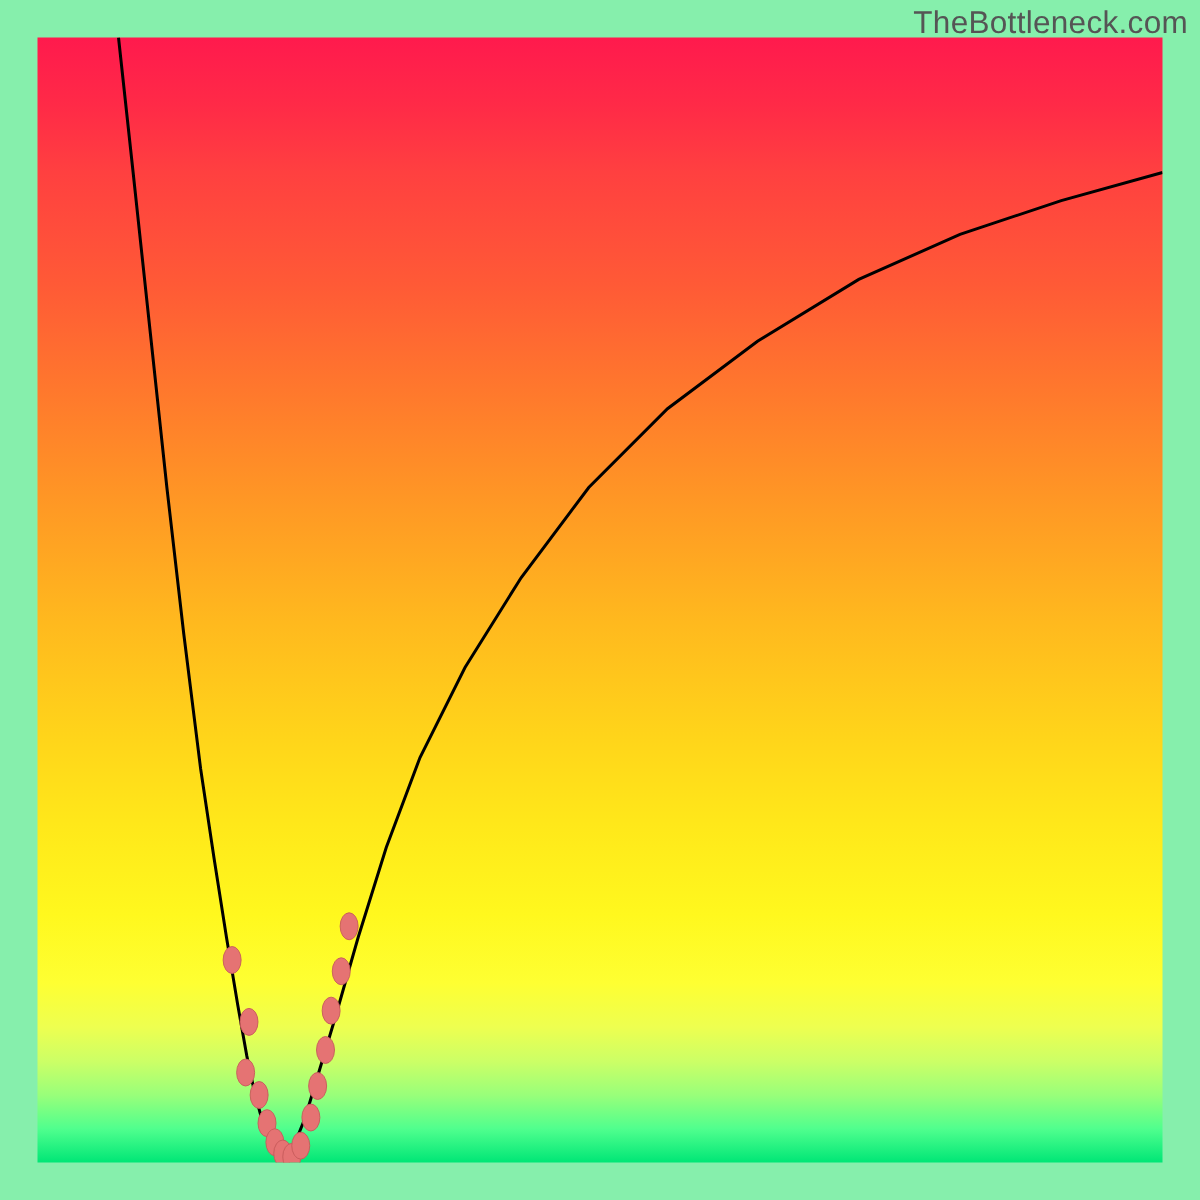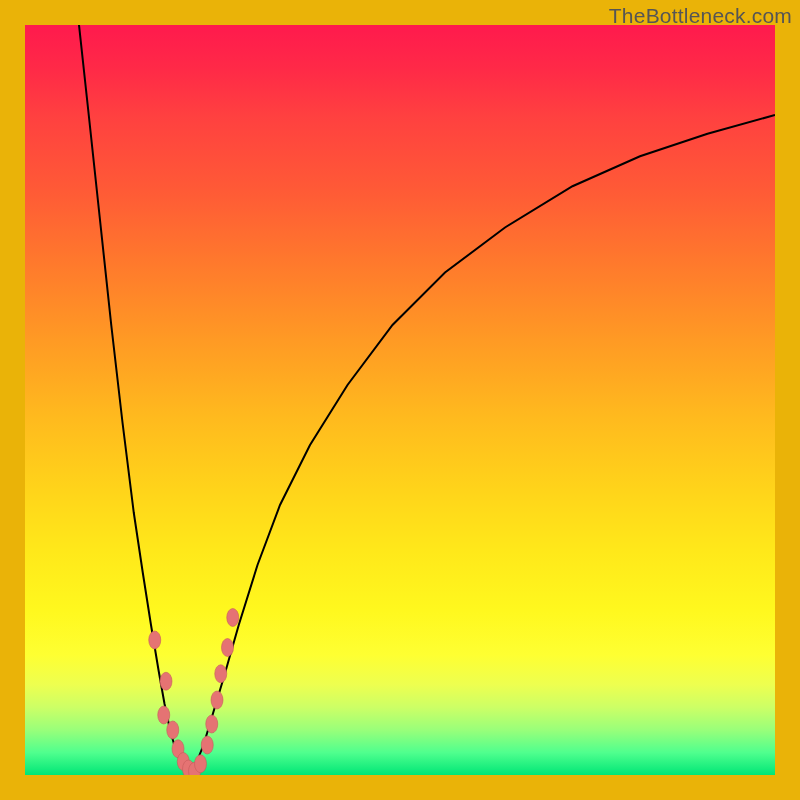--- a/index.html
+++ b/index.html
@@ -8,21 +8,21 @@
     width: 800px;
     height: 800px;
     overflow: hidden;
     background: #000;
     font-family: Arial, Helvetica, sans-serif;
   }
   .frame {
     position: relative;
     width: 800px;
     height: 800px;
-    background: #eab308;
+    background: #86efac;
   }
   .plot-area {
     position: absolute;
     left: 25px;
     top: 25px;
     width: 750px;
     height: 750px;
     background: linear-gradient(to bottom,
       #ff1a4d 0%,
       #ff2a47 6%,

